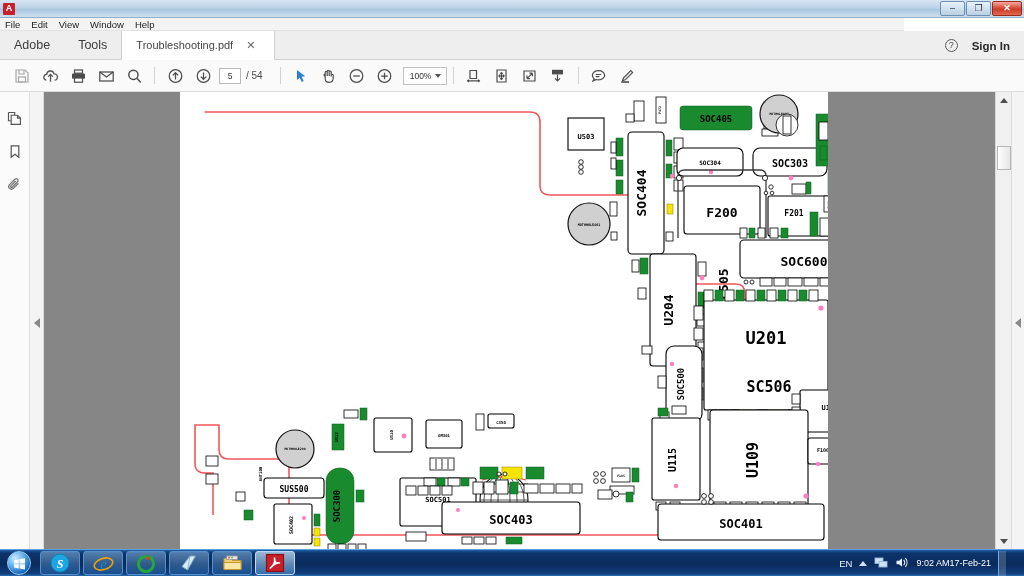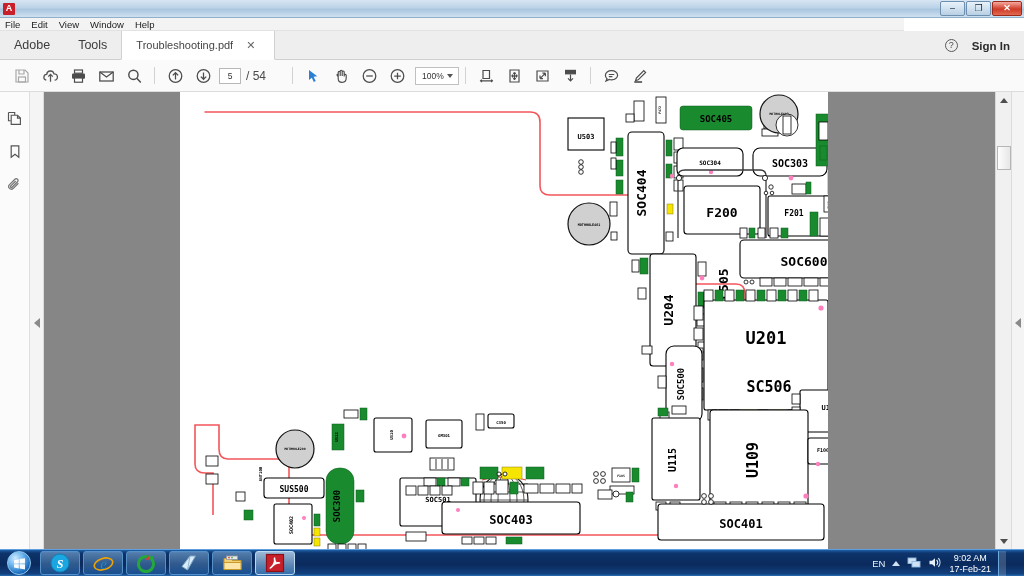--- a/index.html
+++ b/index.html
@@ -85,21 +85,21 @@
     width:28px;height:28px; display:flex;align-items:center;justify-content:center;
     cursor:default;
   }
   .tbtn svg{ display:block; }
   .tsep{ width:1px;height:17px;background:#d2d2d2;margin:0 6px; }
   .pagebox{
     width:22px;height:16px;border:1px solid #b9b9b9;background:#fff;
     font-size:8.5px;color:#333;display:flex;align-items:center;justify-content:center;
     margin-left:2px;
   }
-  .pagetotal{ font-size:12px;color:#4a4a4a;margin-left:5px;margin-right:20px; }
+  .pagetotal{ font-size:10px;color:#4a4a4a;margin-left:5px;margin-right:11px; }
   .zoombox{
     width:44px;height:18px;border:1px solid #c0c0c0;background:#fff;
     font-size:8.5px;color:#333;display:flex;align-items:center;
     padding-left:6px; margin-left:4px; position:relative;
   }
   .zoombox .carat{
     position:absolute; right:5px; top:50%; transform:translateY(-50%);
     border-left:3px solid transparent;border-right:3px solid transparent;
     border-top:4px solid #555;
   }
@@ -186,21 +186,21 @@
   .tbapp.active{
     border-color:#bcd9f2;
     background:linear-gradient(to bottom,rgba(210,235,255,.72),rgba(90,160,220,.5));
   }
   #tray{
     position:absolute;right:0;top:0;height:27px;display:flex;align-items:center;gap:7px;
     padding-right:18px;
   }
   #tray .tlang{ font-size:9.5px;color:#e9f2fb; }
   #tray .tarrow{ border-left:4px solid transparent;border-right:4px solid transparent;border-bottom:5px solid #cfe2f5; }
-  #clock{ display:flex;flex-direction:column;align-items:center;line-height:1.15; }
+  #clock{ display:flex;flex-direction:row;align-items:center;line-height:1.15; }
   #clock span{ font-size:9px;color:#ffffff; }
   #showdesk{ width:8px;height:25px;background:rgba(255,255,255,.18);border-left:1px solid #6fa8dc; }
 </style>
 </head>
 <body>
 
 <div id="titlebar">
   <div class="tb-icon">A</div>
   <div id="winbtns">
     <div class="wb">–</div>

